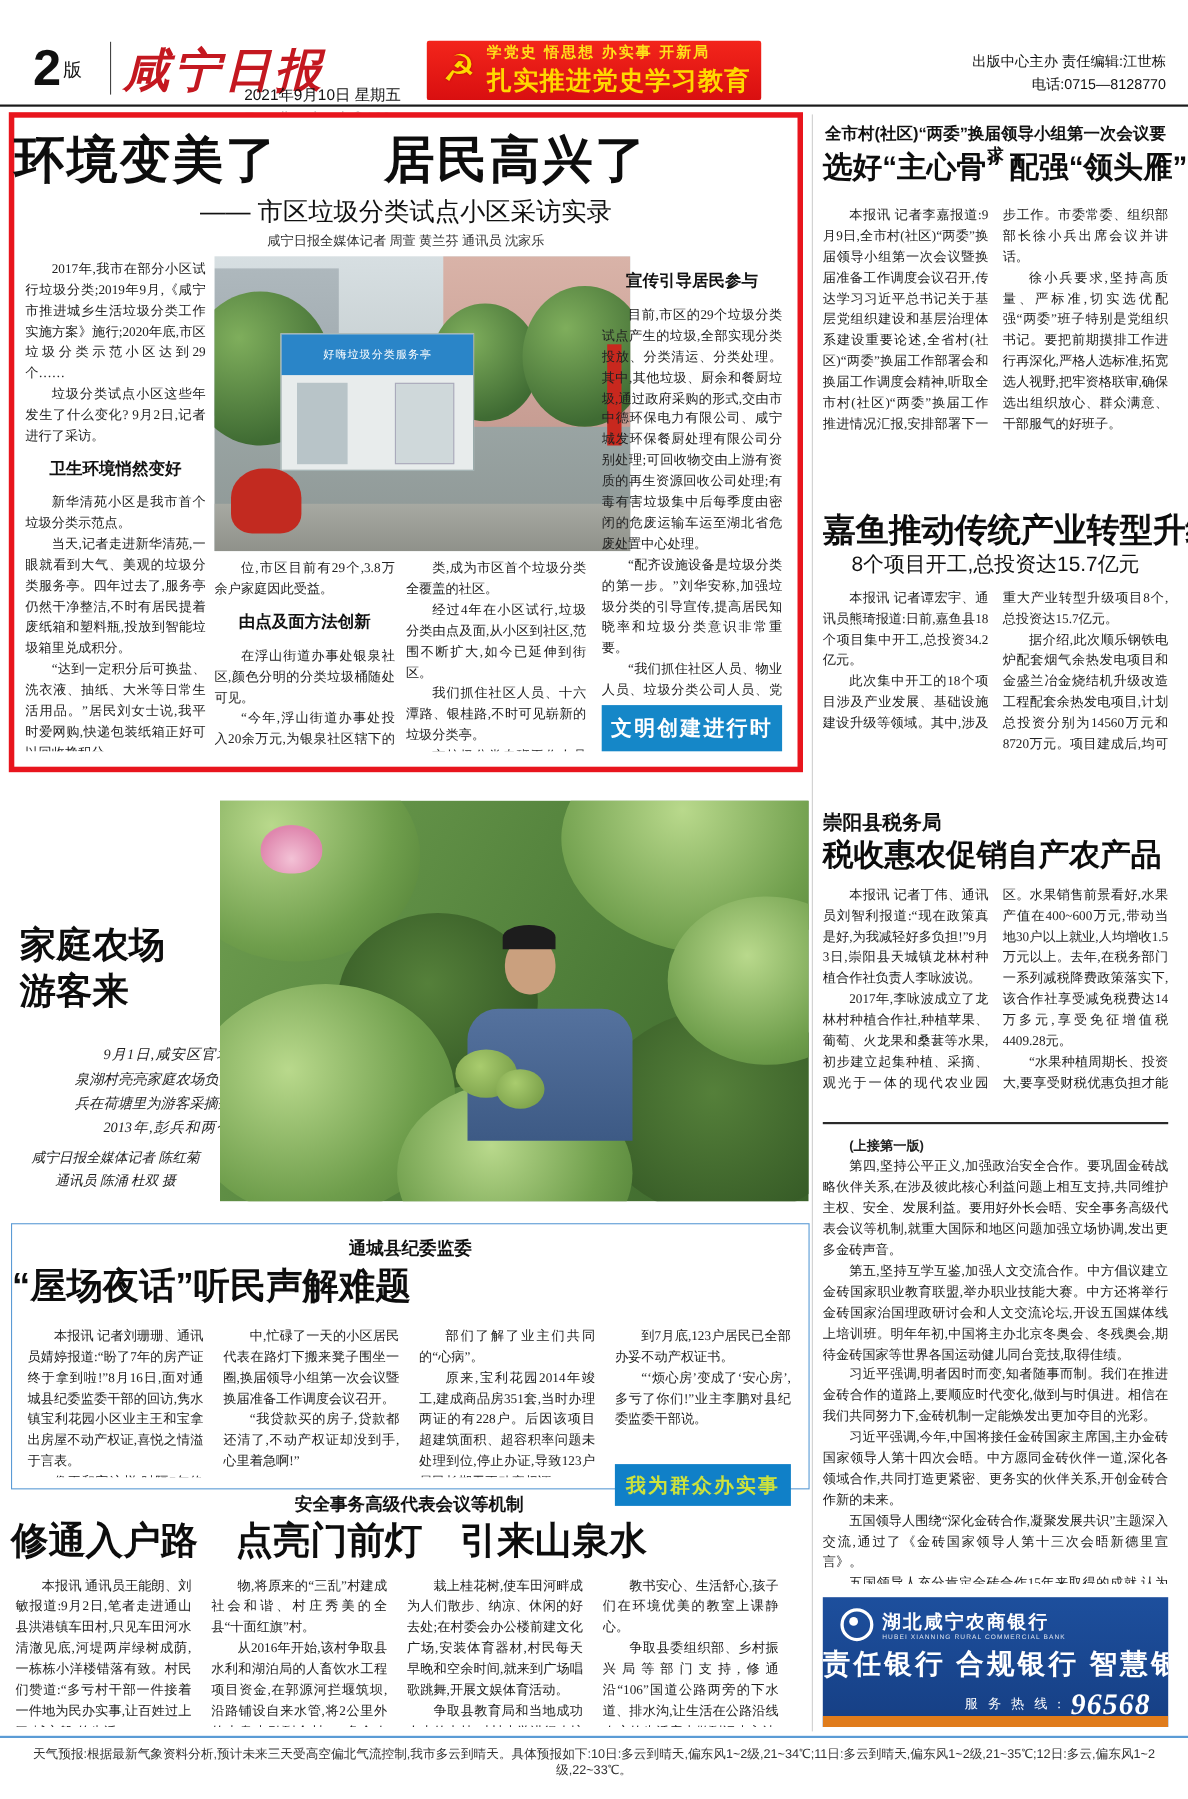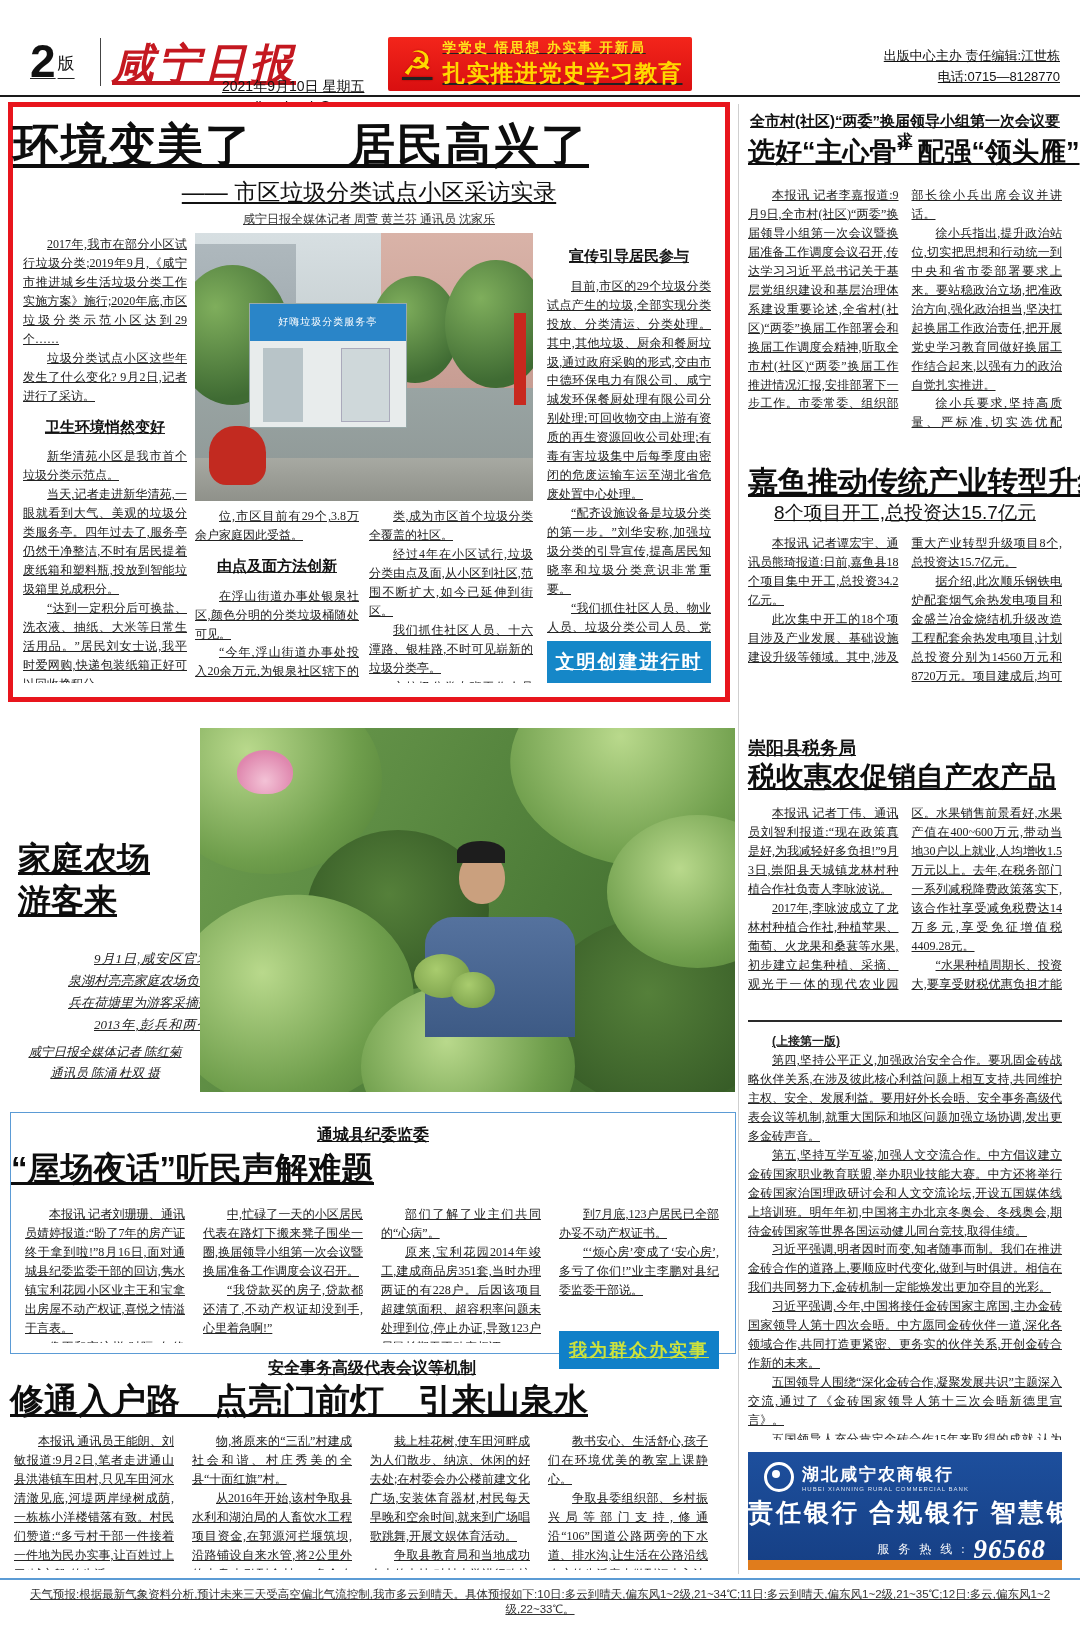--- a/index.html
+++ b/index.html
@@ -1,18 +1,18 @@
 <!DOCTYPE html>
 <html><head>
 <meta charset="utf-8">
 <style>
   html,body{margin:0;padding:0;background:#e8e8e8;}
   .page{position:relative;width:1080px;height:1635px;background:#ffffff;margin:0 auto;overflow:hidden;
         font-family:"Liberation Serif",serif;color:#222;}
-  .abs{position:absolute;text-decoration:underline;}
+  .abs{position:absolute;}
 
   
   .pagenum{font-family:"Liberation Sans",sans-serif;font-weight:bold;font-size:46px;color:#111;}
   .pagenum small{font-size:17px;font-weight:normal;vertical-align:8px;margin-left:2px;}
   .hdr-divider{width:1px;height:48px;background:#444;}
   .paper-logo{font-family:"Liberation Serif",serif;font-weight:bold;font-style:italic;
               font-size:42px;color:#c41820;letter-spacing:4px;white-space:nowrap;}
   .hdr-date{font-size:14px;line-height:1.5;color:#111;font-family:"Liberation Sans",sans-serif;}
   .hdr-right{font-size:13px;line-height:1.6;color:#111;text-align:right;font-family:"Liberation Sans",sans-serif;}
   .banner{background:linear-gradient(#f3251b,#d90f10);border-radius:2px;display:flex;align-items:center;
@@ -141,21 +141,21 @@
           <p>垃圾分类试点小区这些年发生了什么变化? 9月2日,记者进行了采访。</p>
         </div>
       <div class="colhead">卫生环境悄然变好</div>
       <div>
           <p>新华清苑小区是我市首个垃圾分类示范点。</p>
           <p>当天,记者走进新华清苑,一眼就看到大气、美观的垃圾分类服务亭。四年过去了,服务亭仍然干净整洁,不时有居民提着废纸箱和塑料瓶,投放到智能垃圾箱里兑成积分。</p>
           <p>“达到一定积分后可换盐、洗衣液、抽纸、大米等日常生活用品。”居民刘女士说,我平时爱网购,快递包装纸箱正好可以回收挣积分。</p>
         </div>
     </div>
 
-    <div class="abs photo1" style="left:182px;top:126px;width:338px;height:268px;">
+    <div class="abs photo1" style="left:182px;top:126px;width:378px;height:268px;">
       <div class="p1-bldg1"></div>
       <div class="p1-bldg2"></div>
       <div class="p1-tree" style="left:-6%;top:12%;width:34%;height:52%;"></div>
       <div class="p1-tree" style="left:52%;top:16%;width:26%;height:40%;"></div>
       <div class="p1-tree" style="left:74%;top:10%;width:30%;height:48%;"></div>
       <div class="p1-kiosk">
         <div class="p1-sign">好嗨垃圾分类服务亭</div>
         <div class="p1-door"></div>
         <div class="p1-post"></div>
       </div>
@@ -263,21 +263,20 @@
     <div class="abs bt" style="left:538px;top:74px;width:160px;height:138px;">
         <p>教书安心、生活舒心,孩子们在环境优美的教室上课静心。</p>
         <p>争取县委组织部、乡村振兴局等部门支持,修通沿“106”国道公路两旁的下水道、排水沟,让生活在公路沿线农户的生活废水做到污水入池,达标排放。</p>
       </div>
   </div>
 
   <div class="abs kicker" style="left:748px;top:112px;width:314px;font-size:15px;">全市村(社区)“两委”换届领导小组第一次会议要求</div>
   <div class="abs bighead" style="left:748px;top:134px;width:314px;font-size:27px;">选好“主心骨”  配强“领头雁”</div>
   <div class="abs bt twocol" style="left:748px;top:186px;width:314px;height:250px;">
       <p>本报讯  记者李嘉报道:9月9日,全市村(社区)“两委”换届领导小组第一次会议暨换届准备工作调度会议召开,传达学习习近平总书记关于基层党组织建设和基层治理体系建设重要论述,全省村(社区)“两委”换届工作部署会和换届工作调度会精神,听取全市村(社区)“两委”换届工作推进情况汇报,安排部署下一步工作。市委常委、组织部部长徐小兵出席会议并讲话。</p>
-      <p>徐小兵指出,提升政治站位,切实把思想和行动统一到中央和省市委部署要求上来。要站稳政治立场,把准政治方向,强化政治担当,坚决扛起换届工作政治责任,把开展党史学习教育同做好换届工作结合起来,以强有力的政治自觉扎实推进。</p>
       <p>徐小兵要求,坚持高质量、严标准,切实选优配强“两委”班子特别是党组织书记。要把前期摸排工作进行再深化,严格人选标准,拓宽选人视野,把牢资格联审,确保选出组织放心、群众满意、干部服气的好班子。</p>
     </div>
 
   <div class="abs bighead" style="left:748px;top:462px;width:314px;font-size:30px;">嘉鱼推动传统产业转型升级</div>
   <div class="abs r2-sub" style="left:748px;top:500px;width:314px;">8个项目开工,总投资达15.7亿元</div>
   <div class="abs bt twocol" style="left:748px;top:534px;width:314px;height:160px;">
       <p>本报讯  记者谭宏宇、通讯员熊琦报道:日前,嘉鱼县18个项目集中开工,总投资34.2亿元。</p>
       <p>此次集中开工的18个项目涉及产业发展、基础设施建设升级等领域。其中,涉及重大产业转型升级项目8个,总投资达15.7亿元。</p>
       <p>据介绍,此次顺乐钢铁电炉配套烟气余热发电项目和金盛兰冶金烧结机升级改造工程配套余热发电项目,计划总投资分别为14560万元和8720万元。项目建成后,均可实现企业资源优化配置,降低企业综合能耗,节约能耗和生产成本,增加企业的经济效益和社会效益。</p>
     </div>

